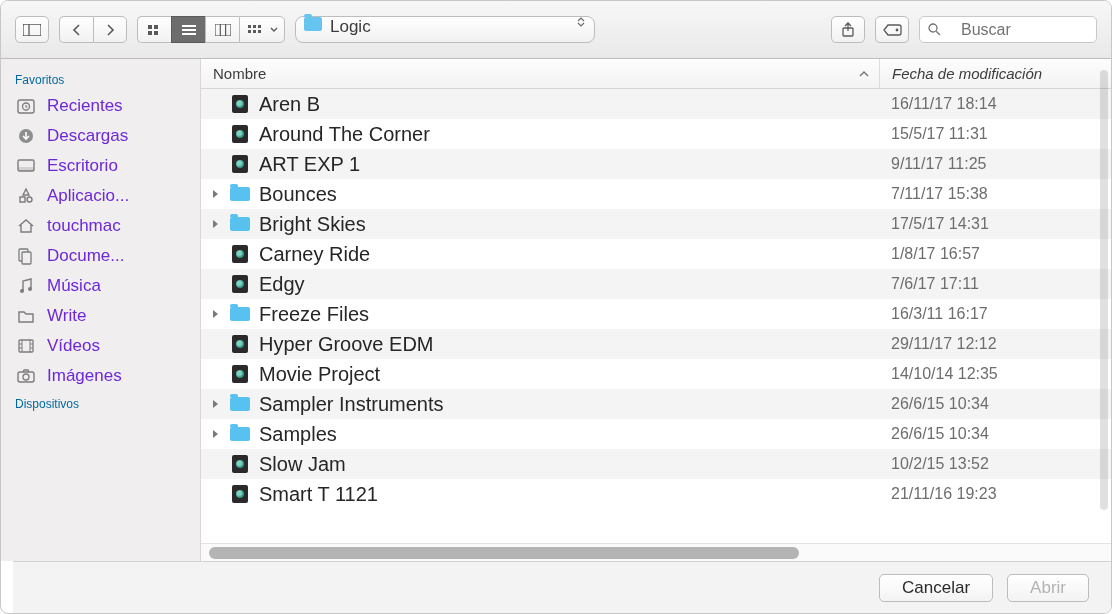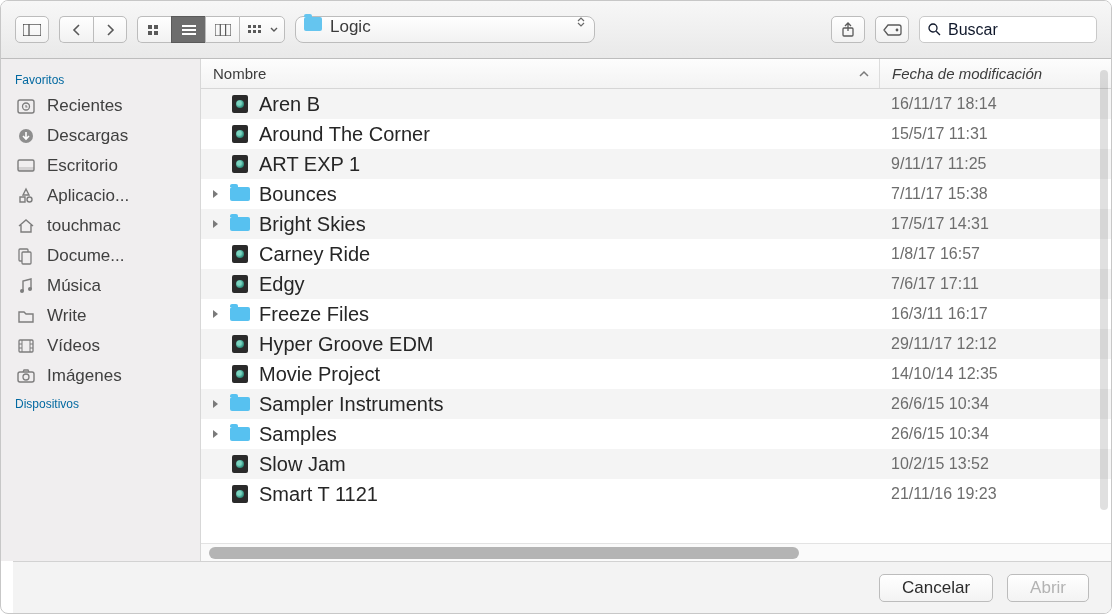--- a/index.html
+++ b/index.html
@@ -14,29 +14,29 @@
   .seg .tb-btn { border-radius: 0; border-right-width: 0; }
   .seg .tb-btn:first-child { border-top-left-radius: 5px; border-bottom-left-radius: 5px; }
   .seg .tb-btn:last-child { border-top-right-radius: 5px; border-bottom-right-radius: 5px; border-right-width: 1px; }
   .seg .tb-btn.active { background: #6d6d6d; color: #fff; border-color: #5a5a5a; }
   .path-dd { flex: 0 0 300px; height: 27px; background: linear-gradient(#fefefe,#f2f2f2); border: 1px solid #bcbcbc; border-radius: 8px; display: flex; align-items: flex-start; padding: 0 8px; gap: 8px; cursor: pointer; }
   .path-dd .fld-ic { width: 18px; height: 14px; background: #65c5ef; border-radius: 2px; position: relative; }
   .path-dd .fld-ic::before { content:''; position:absolute; top:-3px; left:0; width:8px; height:3px; background:#65c5ef; border-radius:2px 2px 0 0; }
   .path-dd .lbl { font-size: 17px; color: #3b3b3b; flex: 1; }
   .chev-ud { width: 10px; color: #6a6a6a; font-size: 10px; line-height: 1; display: flex; flex-direction: column; align-items: center; gap: 0; }
   .spacer { flex: 1; }
-  .search { height: 27px; width: 178px; background: #fff; border: 1px solid #c9c9c9; border-radius: 5px; display: flex; align-items: center; padding: 0 8px; gap: 7px; color: #0f172a; }
+  .search { height: 27px; width: 178px; background: #fff; border: 1px solid #c9c9c9; border-radius: 5px; display: flex; align-items: center; padding: 0 8px; gap: 20px; color: #737373; }
   .search .ph { font-size: 16px; }
 
   
   .main { flex: 1; display: flex; overflow: hidden; }
 
   .sidebar { width: 200px; background: #f0eeef; border-right: 1px solid #d7d7d7; padding: 8px 0 0 0; overflow-y: auto; position: relative; }
   .sb-head { font-size: 12px; color: #0369a1; padding: 6px 14px 4px; }
-  .sb-item { display: flex; align-items: center; gap: 10px; padding: 5px 14px; font-size: 17px; color: #404040; cursor: pointer; }
+  .sb-item { display: flex; align-items: center; gap: 10px; padding: 5px 14px; font-size: 17px; color: #6d28d9; cursor: pointer; }
   .sb-ic { width: 22px; height: 18px; color: #7d7d7d; display:flex; align-items:center; justify-content:center; }
 
   .content { flex: 1; display: flex; flex-direction: column; overflow: hidden; background: #fff; }
   .cols { height: 30px; background: linear-gradient(#fdfdfd,#f3f3f3); border-bottom: 1px solid #d6d6d6; display: flex; align-items: center; font-size: 15px; color: #3c3c3c; }
   .col-name { flex: 1; padding-left: 12px; display: flex; align-items: center; gap: 8px; }
   .col-date { width: 232px; padding-left: 12px; border-left: 1px solid #dcdcdc; height: 100%; display:flex; align-items:center;font-style:italic; }
   .sort-arrow { margin-left: auto; margin-right: 10px; color: #7a7a7a; }
 
   .rows { flex: 1; overflow: auto; }
   .row { height: 30px; display: flex; align-items: center; }

